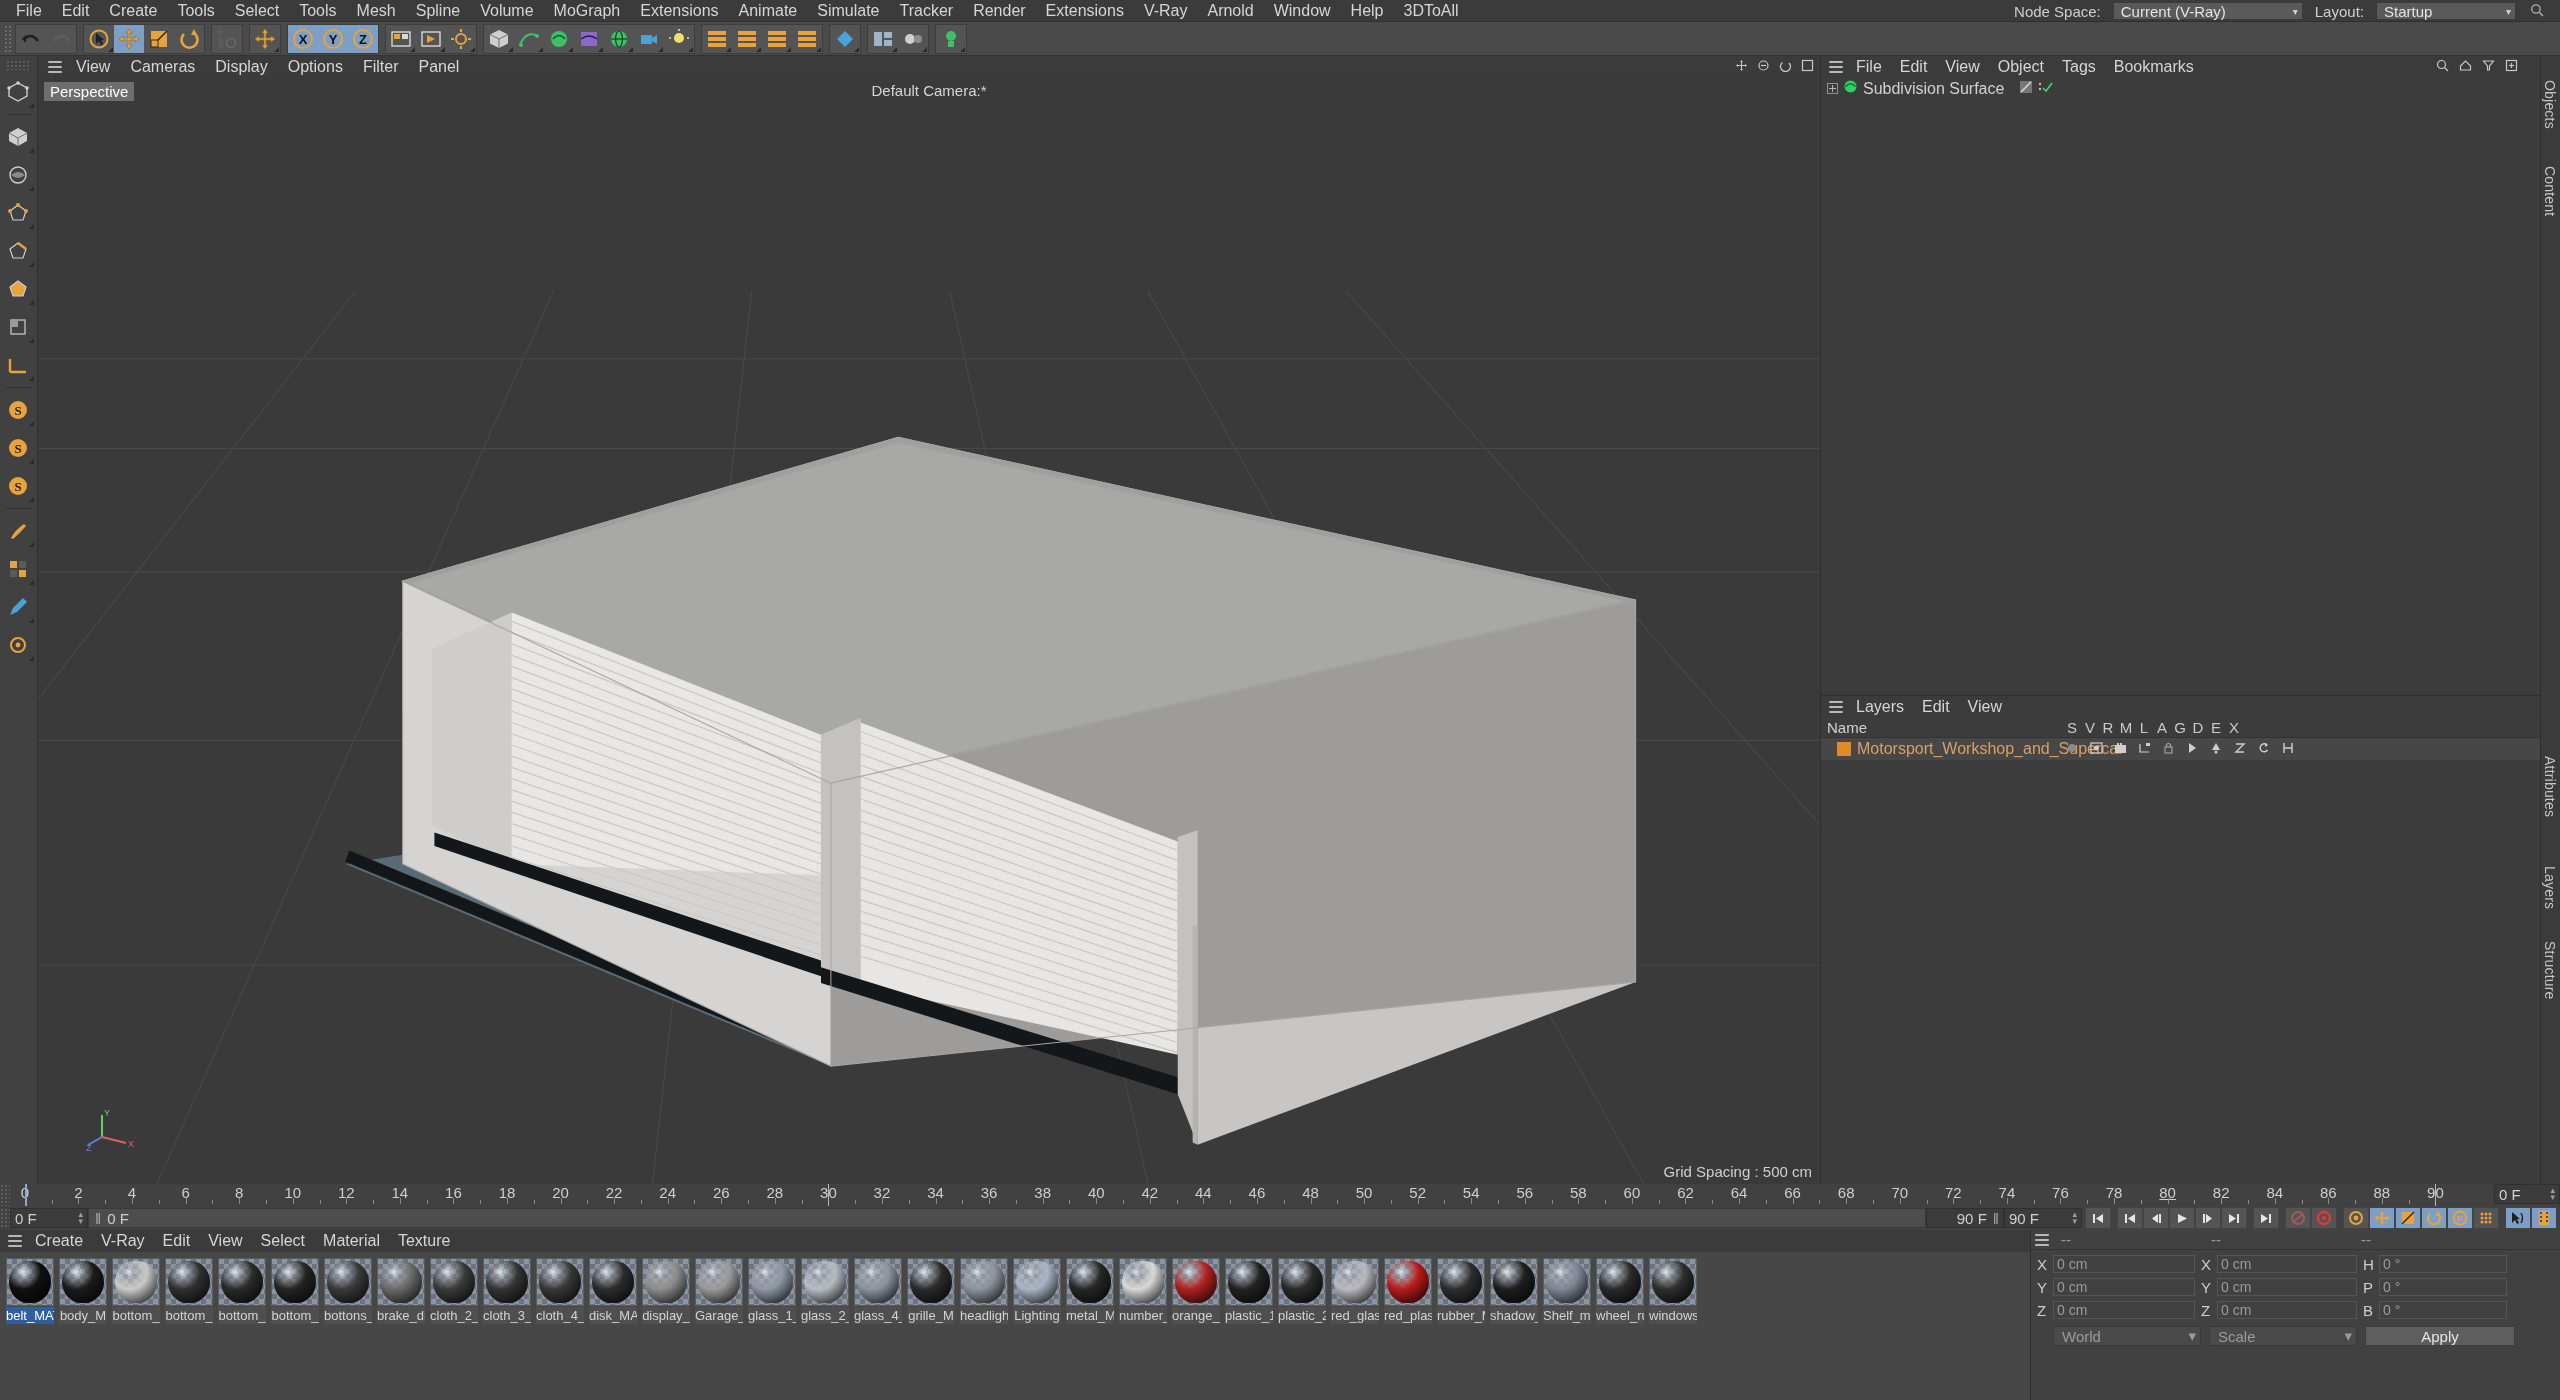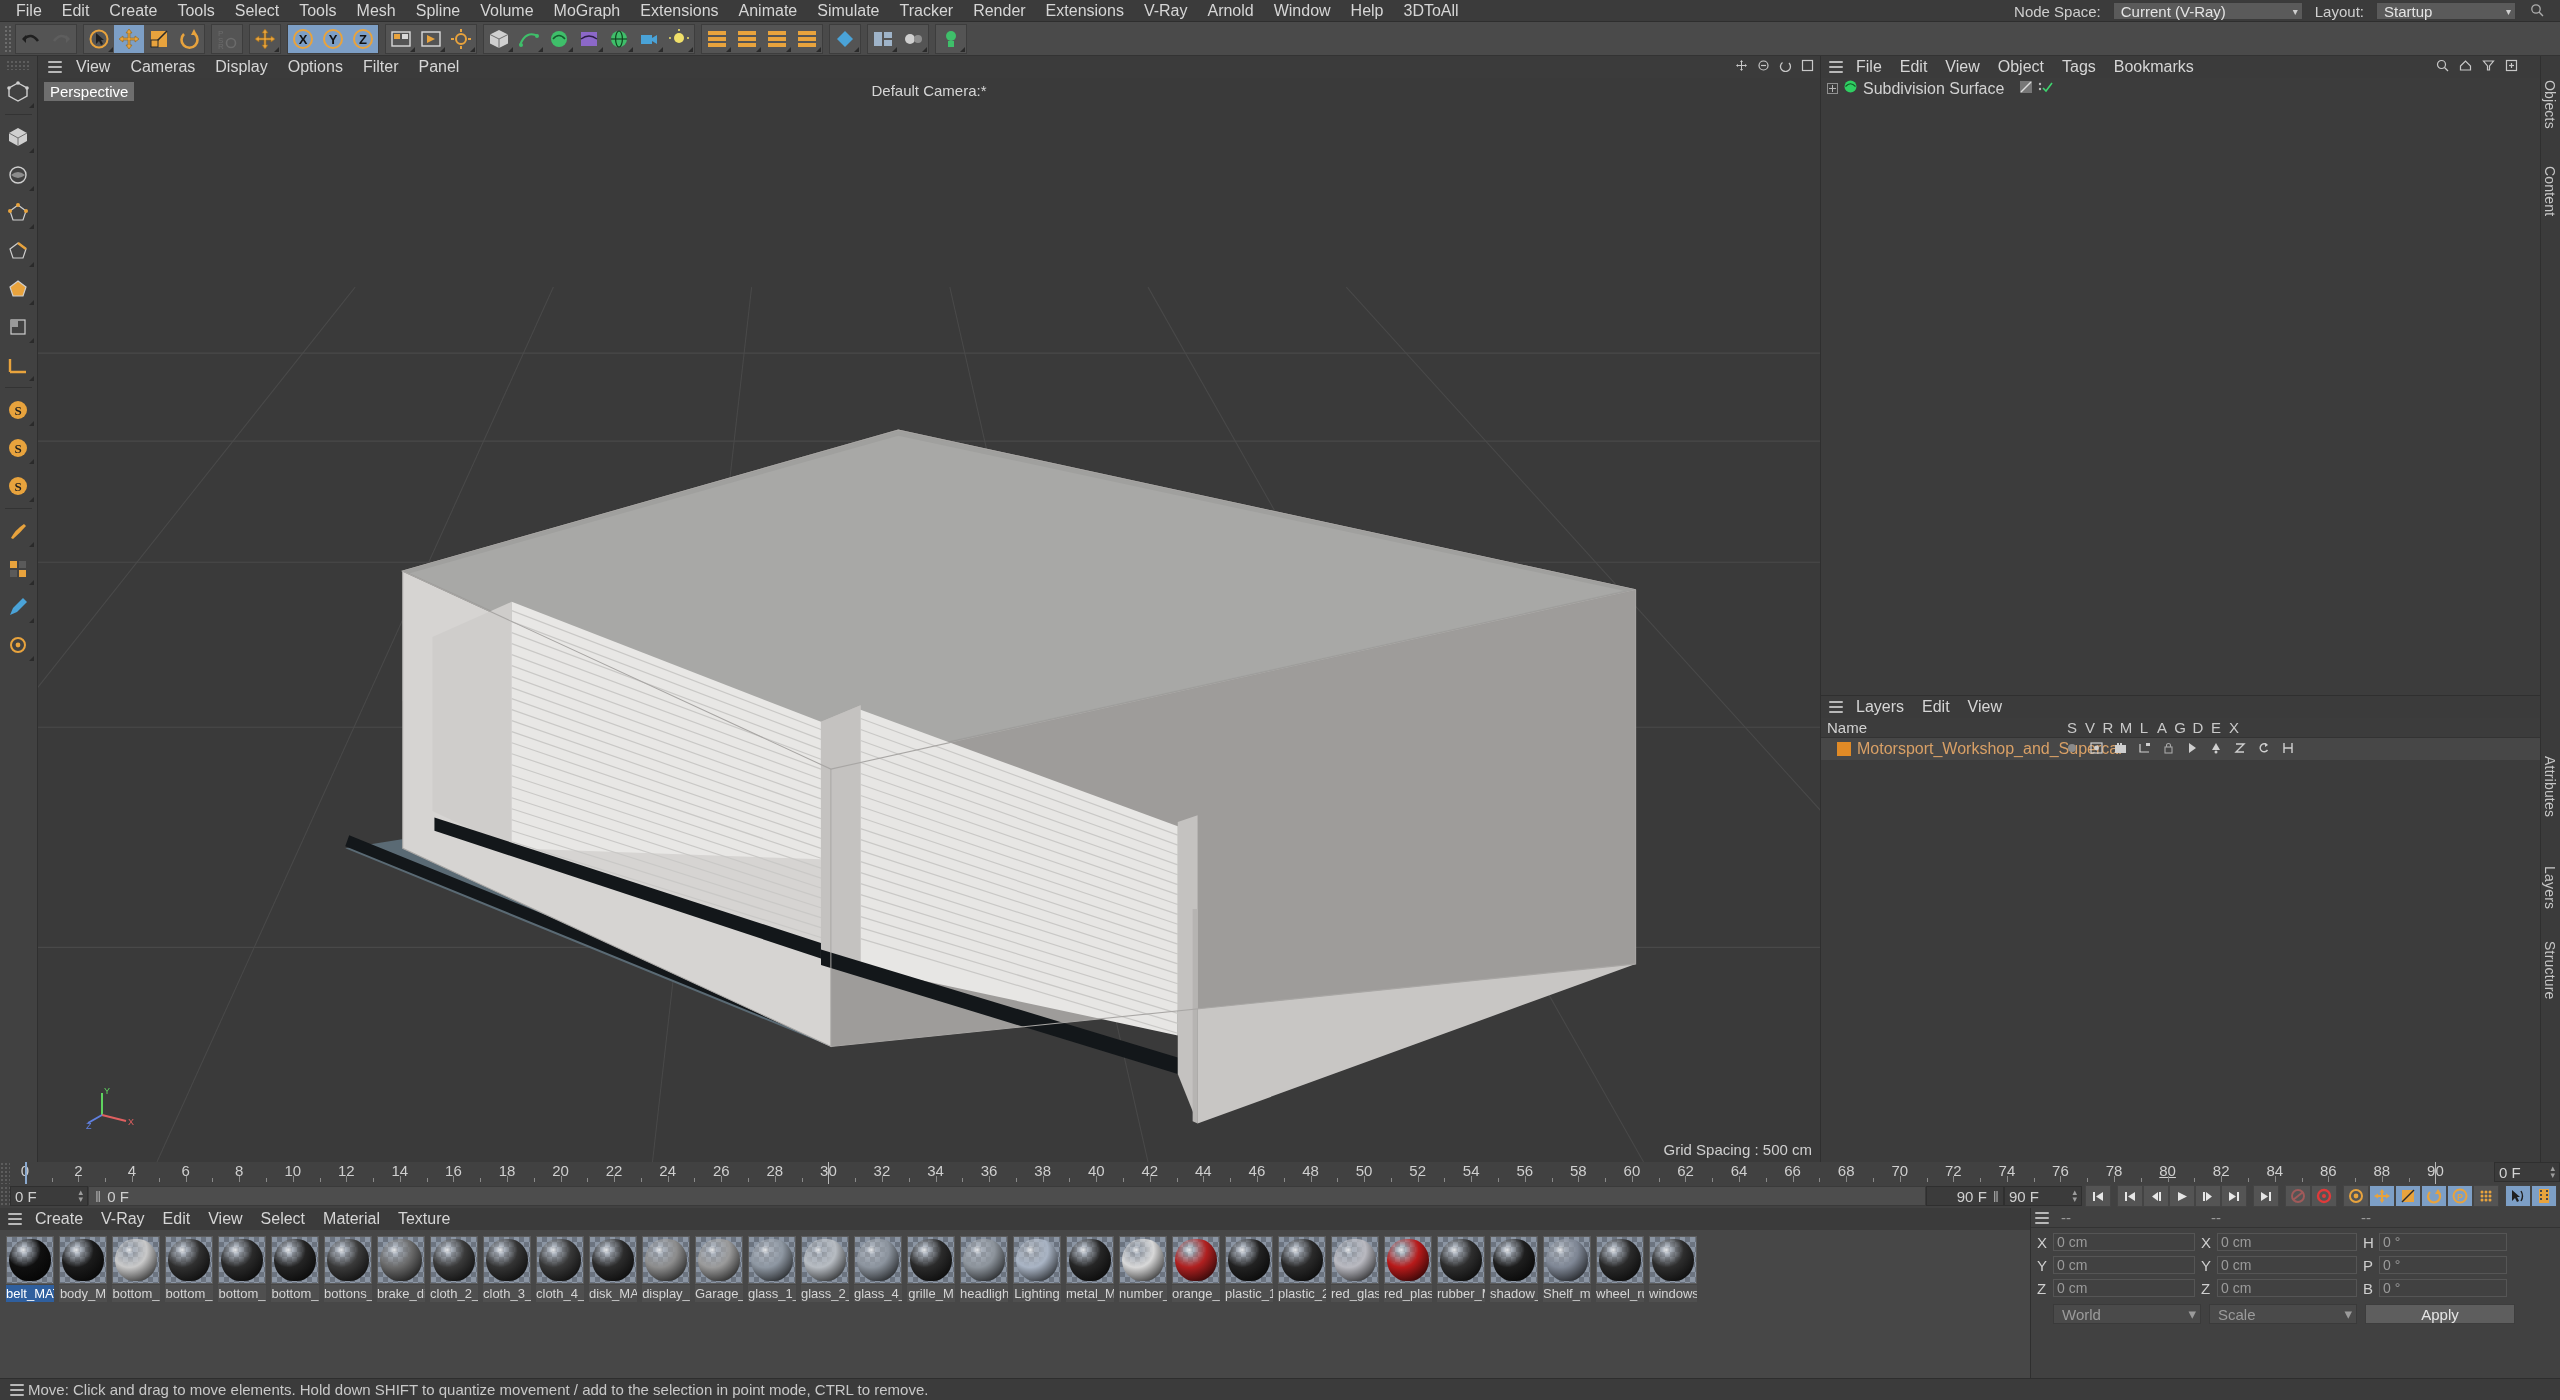--- a/index.html
+++ b/index.html
@@ -1398,22 +1398,14 @@
         </span>
         <span class="csel" style="width:148px">
           <span style="flex:1">Scale</span>
           <span class="chev">▾</span>
         </span>
         <span class="applybtn">Apply</span>
       </div>
     </div>
   </div>
 
-  <div class="statusbar">
-    <span class="hamb">
-        <i></i>
-        <i></i>
-        <i></i>
-      </span>
-    <span>Move: Click and drag to move elements. Hold down SHIFT to quantize movement / add to the selection in point mode, CTRL to remove.</span>
-  </div>
 
 </div>
 
 </body></html>

